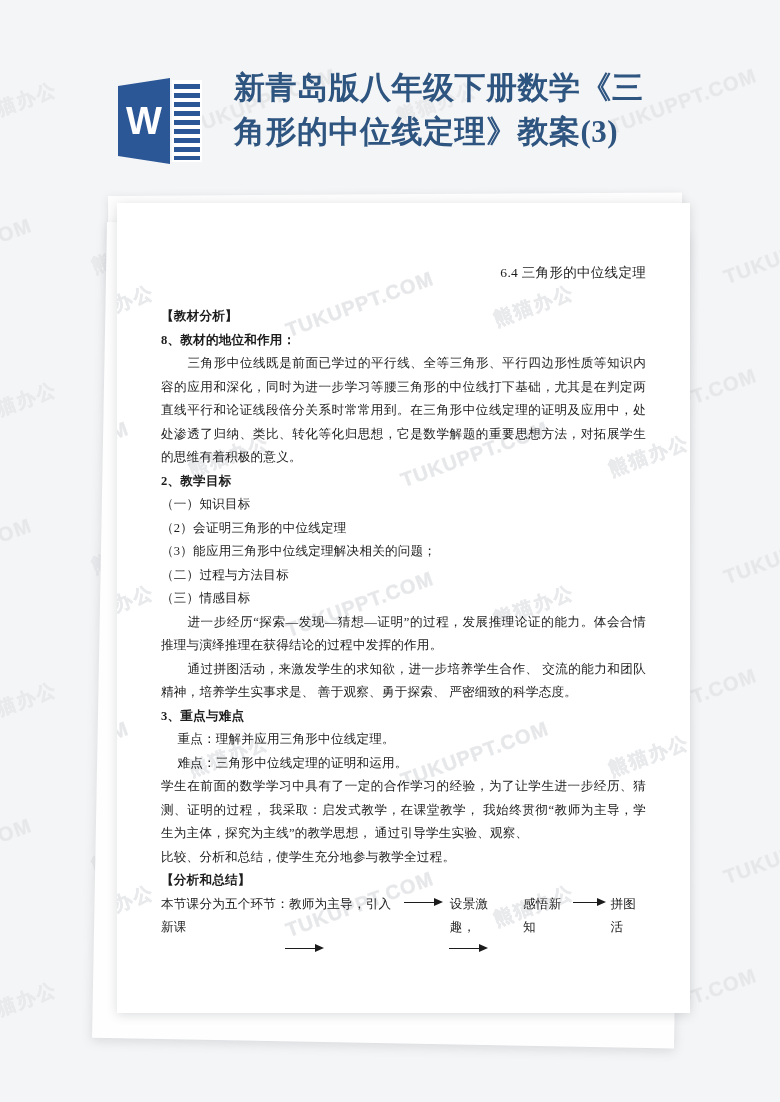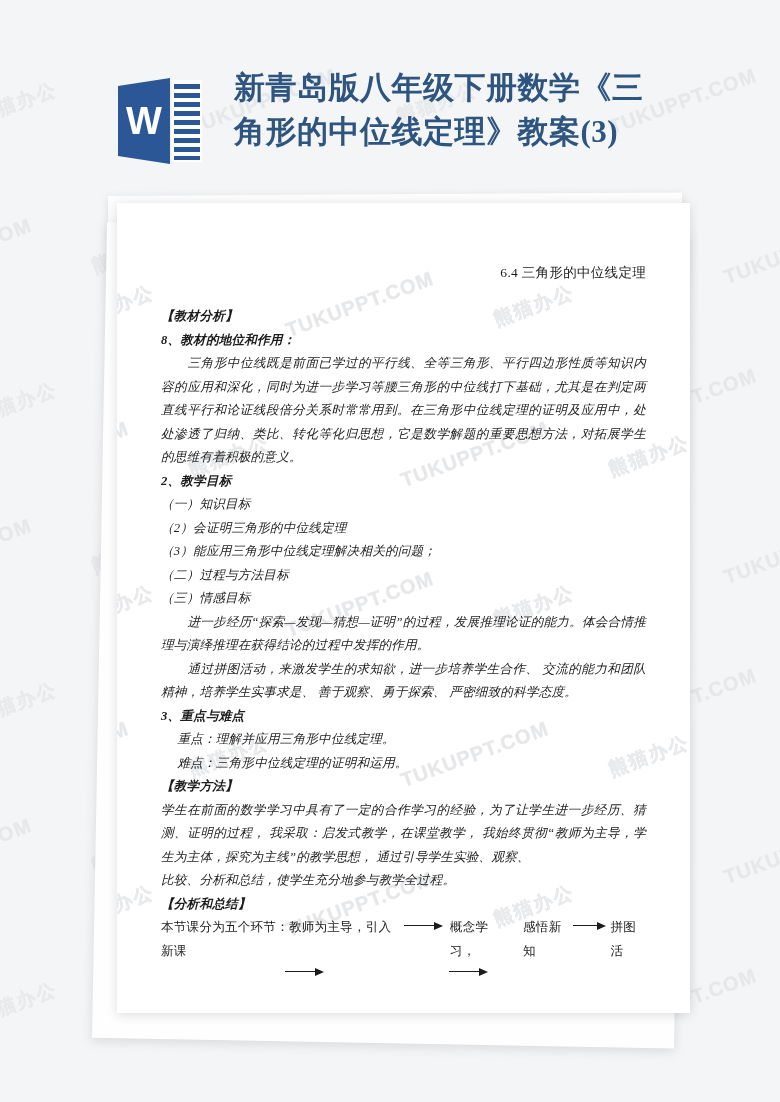--- a/index.html
+++ b/index.html
@@ -131,21 +131,20 @@
     margin: 0 0 22px 0;
     letter-spacing: 0.3px;
   }
 
   .p {
     font-size: 12.6px;
     line-height: 23.5px;
     margin: 0;
     text-align: justify;
     letter-spacing: 0.2px;
-    font-style: italic;
   }
   .p.bold { font-weight: 700; }
   .p.indent { text-indent: 2.1em; }
   .p.indent1 { padding-left: 1.3em; }
   .p.bracket { font-weight: 700; }
 
   .flowline {
     display: flex;
     align-items: baseline;
     font-size: 12.6px;
@@ -266,30 +265,29 @@
       <div class="p">（二）过程与方法目标</div>
       <div class="p">（三）情感目标</div>
 
       <div class="p indent">进一步经历“探索—发现—猜想—证明”的过程，发展推理论证的能力。体会合情推理与演绎推理在获得结论的过程中发挥的作用。</div>
       <div class="p indent">通过拼图活动，来激发学生的求知欲，进一步培养学生合作、 交流的能力和团队精神，培养学生实事求是、 善于观察、勇于探索、 严密细致的科学态度。</div>
 
       <div class="p bold">3、重点与难点</div>
       <div class="p indent1">重点：理解并应用三角形中位线定理。</div>
       <div class="p indent1">难点：三角形中位线定理的证明和运用。</div>
 
-      <div class="p bracket">【教学方法】</div>
       <div class="p">学生在前面的数学学习中具有了一定的合作学习的经验，为了让学生进一步经历、猜测、证明的过程， 我采取：启发式教学，在课堂教学， 我始终贯彻“教师为主导，学生为主体，探究为主线”的教学思想， 通过引导学生实验、观察、</div>
       <div class="p">比较、分析和总结，使学生充分地参与教学全过程。</div>
 
       <div class="p bracket">【分析和总结】</div>
 
       <div class="flowline">
         <span>本节课分为五个环节：教师为主导，引入新课</span>
         <span class="arrow"></span>
-        <span>概念学习，</span>
+        <span>设景激趣，</span>
         <span style="width:14px;flex:none"></span>
         <span>感悟新知</span>
         <span class="arrow short"></span>
         <span>拼图活</span>
       </div>
 
       <div class="arrow-row">
         <span class="arrow"></span>
         <span class="arrow"></span>
       </div>

